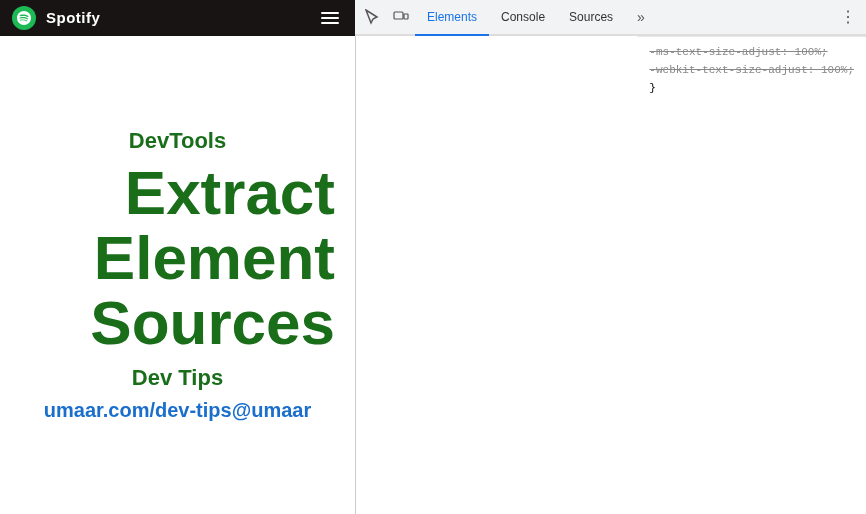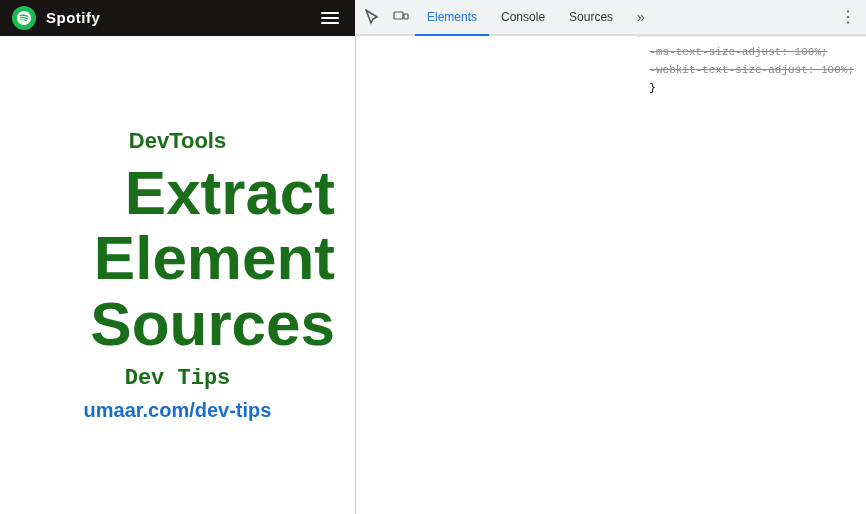--- a/index.html
+++ b/index.html
@@ -175,21 +175,20 @@
       line-height: 1.05;
       margin-bottom: 10px;
     }
 
     .dev-tips-label {
       font-size: 22px;
       font-weight: bold;
       color: #1a6e1a;
       text-align: center;
       margin-bottom: 8px;
-      font-family: Liberation Mono, monospace;
     }
 
     .website-links {
       display: flex;
       align-items: center;
     }
 
     .website-link {
       font-size: 20px;
       color: #1a6ecc;
@@ -301,20 +300,21 @@
   <div class="website-panel">
     <div class="website-content">
       <div class="devtools-label">DevTools</div>
       <div class="extract-title">
         <span>Extract Element</span><br>
         <span>Sources</span>
       </div>
       <div class="dev-tips-label">Dev Tips</div>
       <div class="website-links">
         <a class="website-link" href="#">umaar.com/dev-tips</a>
+        <a class="website-link" href="#">@umaar</a>
       </div>
     </div>
     <div class="bottom-red"></div>
   </div>
 
   <div class="code-panel">
     <div class="code-area">
 
       <div class="code-line">&nbsp;</div>
       <div class="code-line">&nbsp;</div>

